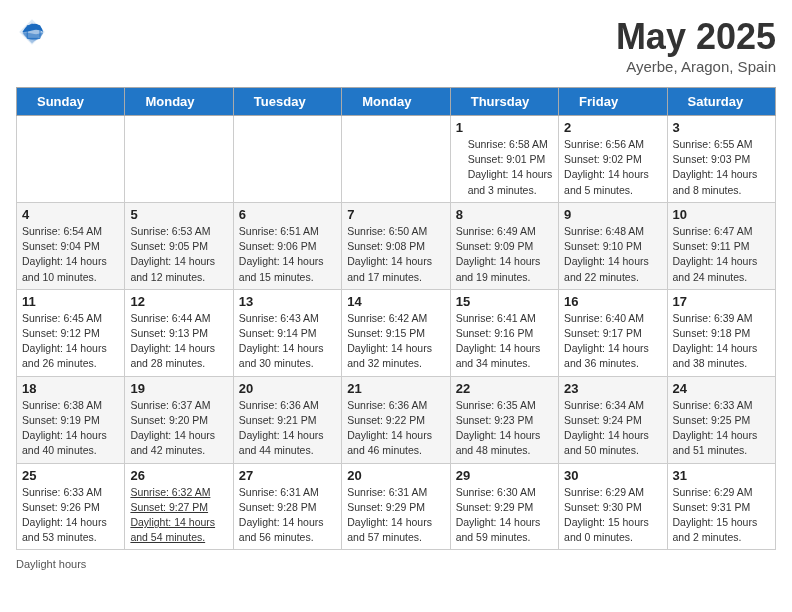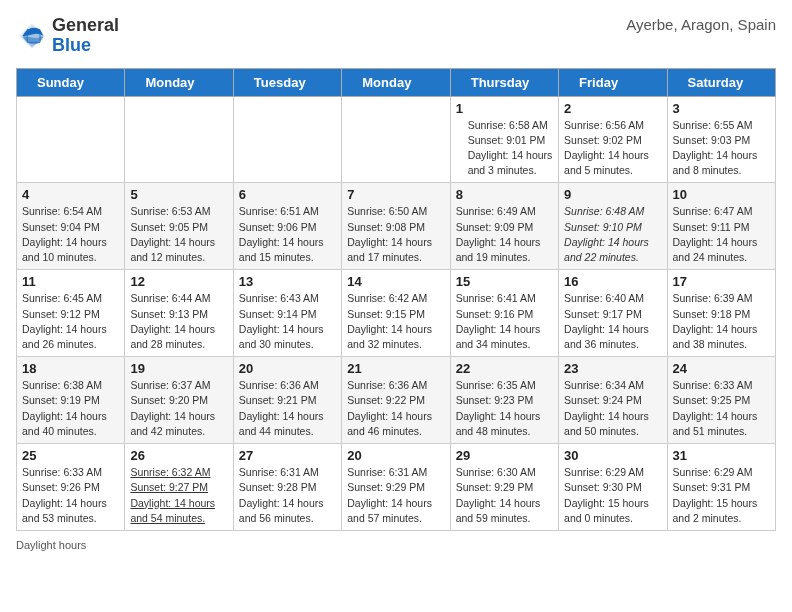--- a/index.html
+++ b/index.html
@@ -98,26 +98,23 @@
 
 <div class="header">
   <div class="logo">
     <svg class="logo-icon" viewBox="0 0 40 40" xmlns="http://www.w3.org/2000/svg">
       <polygon points="20,4 36,20 20,36 4,20" fill="#1a6abf" opacity="0.15"></polygon>
       <polygon points="20,8 34,22 20,34 8,22" fill="#1a6abf" opacity="0.3"></polygon>
       <polygon points="14,12 30,12 30,28 14,28" fill="none" stroke="#1a6abf" stroke-width="1"></polygon>
       <path d="M8 20 Q14 8 26 10 Q32 12 34 20 Q28 16 20 18 Q12 20 8 20Z" fill="#1a6abf"></path>
       <path d="M8 20 Q14 32 26 30 Q32 28 34 20 Q28 24 20 22 Q12 20 8 20Z" fill="#1a6abf" opacity="0.5"></path>
     </svg>
-    <div class="logo-text">
-      <div class="logo-general">General</div>
-      <div class="logo-blue">Blue</div>
-    </div>
   </div>
   <div class="title-block">
+    <div class="title-month">May 2025</div>
     <div class="title-location">Ayerbe, Aragon, Spain</div>
   </div>
 </div>
 
 <table class="calendar">
   <thead>
     <tr>
     <th>Sunday</th>
         <th>Monday</th>
         <th>Tuesday</th>
@@ -186,21 +183,21 @@
         </td>
         <td>
           <div class="day-number">8</div>
           <div class="day-info" style="white-space: pre-line;">Sunrise: 6:49 AM
 Sunset: 9:09 PM
 Daylight: 14 hours
 and 19 minutes.</div>
         </td>
         <td>
           <div class="day-number">9</div>
-          <div class="day-info" style="white-space: pre-line; font-style: italic;">Sunrise: 6:48 AM
+          <div class="day-info" style="white-space: pre-line;">Sunrise: 6:48 AM
 Sunset: 9:10 PM
 Daylight: 14 hours
 and 22 minutes.</div>
         </td>
         <td>
           <div class="day-number">10</div>
           <div class="day-info" style="white-space: pre-line;">Sunrise: 6:47 AM
 Sunset: 9:11 PM
 Daylight: 14 hours
 and 24 minutes.</div>

